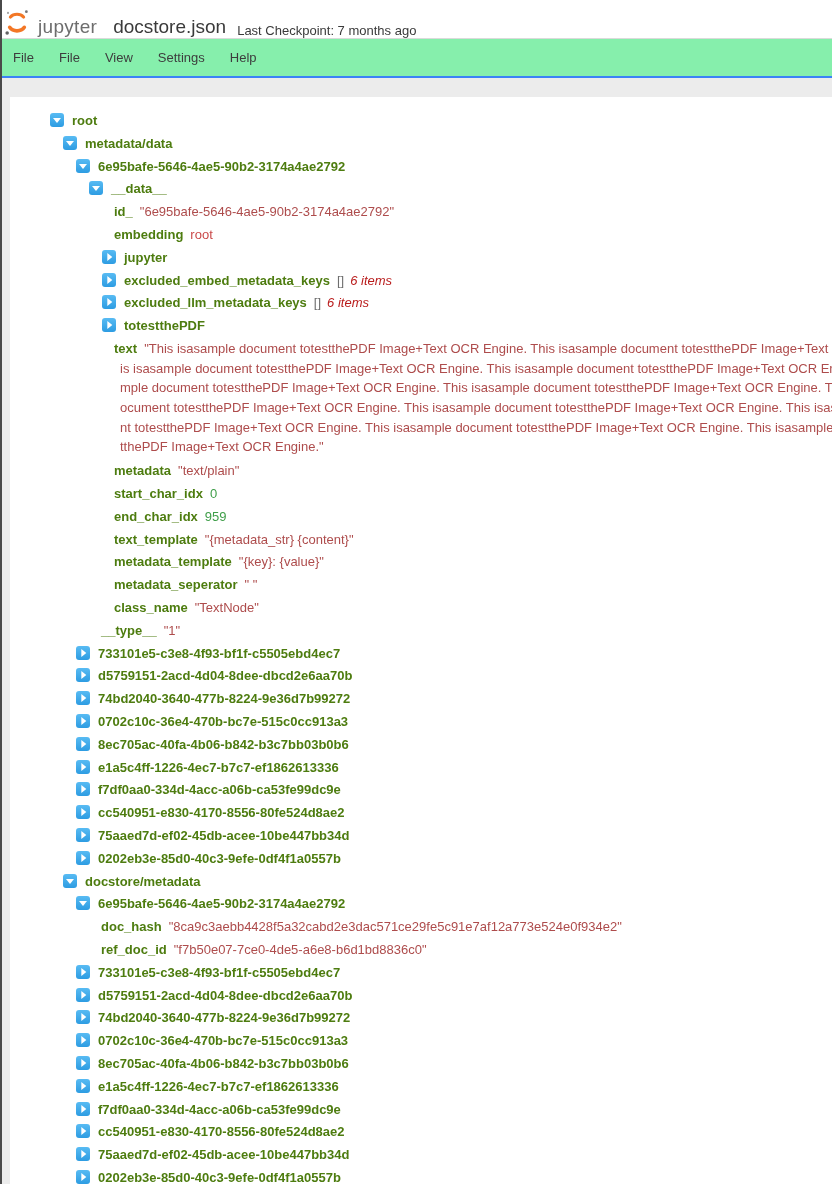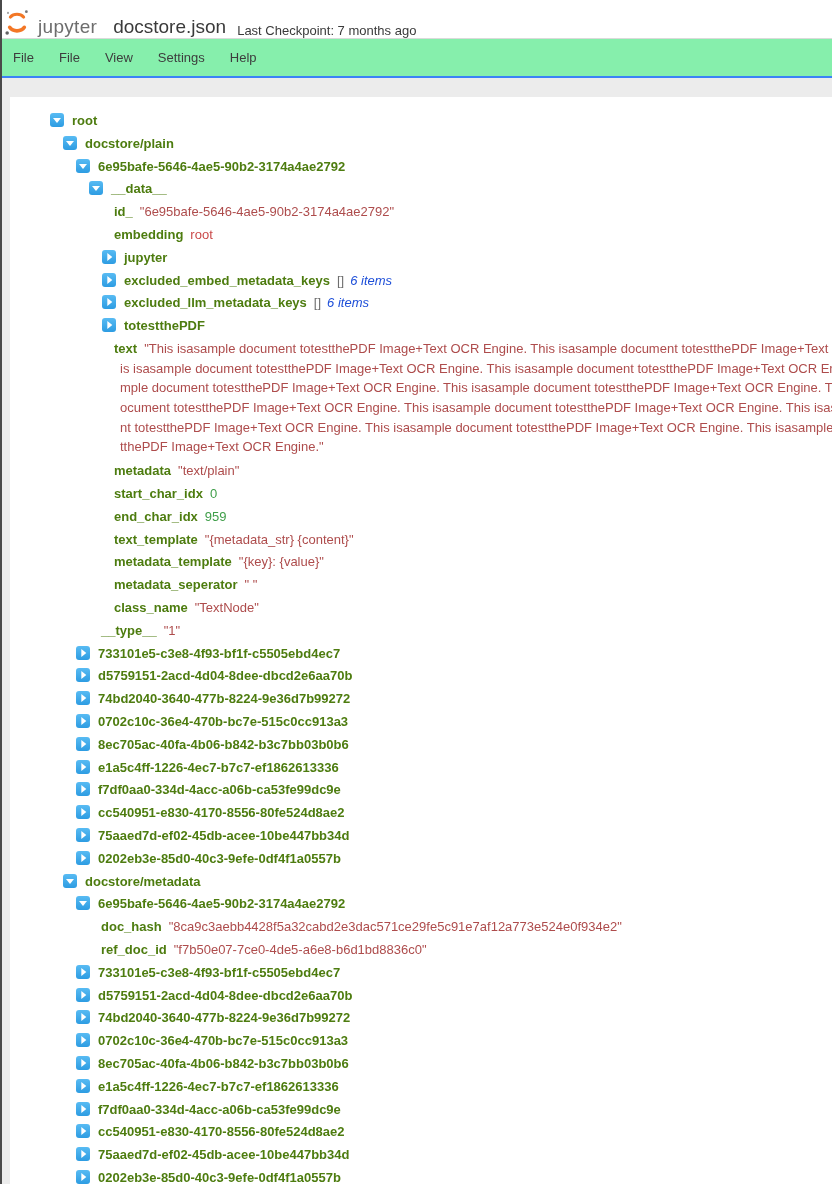--- a/index.html
+++ b/index.html
@@ -26,21 +26,21 @@
     margin-right:8px;position:relative;cursor:pointer}
   .toggle::after{content:"";position:absolute;left:50%;top:50%}
   .toggle.expanded::after{border-left:4px solid transparent;border-right:4px solid transparent;
     border-top:5px solid #fff;transform:translate(-50%,-38%)}
   .toggle.collapsed::after{border-top:4px solid transparent;border-bottom:4px solid transparent;
     border-left:5px solid #fff;transform:translate(-34%,-50%)}
   .v-string{color:#ae4c4c}
   .v-null{color:#ca4949}
   .v-number{color:#3f9e49}
   .badge-bracket{color:#6e6e6e;margin-right:6px}
-  .badge-text{color:#1d4ed8;font-style:italic}
+  .badge-text{color:#b91c1c;font-style:italic}
   .trow-text{height:auto;line-height:19.7px;white-space:normal;word-break:break-all;
     width:1190px;padding-top:1px;padding-bottom:3px}
 </style>
 </head>
 <body>
 
 <div class="header">
   <svg class="logo" viewBox="0 0 32 32">
     <path d="M9 9.6 A 8.6 7 0 0 1 23 9.6" fill="none" stroke="#F37726" stroke-width="3.4" stroke-linecap="round"></path>
     <path d="M8.2 20.6 A 9 7.6 0 0 0 23.8 20.6" fill="none" stroke="#F37726" stroke-width="3.9" stroke-linecap="round"></path>
@@ -57,21 +57,21 @@
   <span class="menu-item">File</span>
   <span class="menu-item">File</span>
   <span class="menu-item">View</span>
   <span class="menu-item">Settings</span>
   <span class="menu-item">Help</span>
 </div>
 
 <div class="panel">
   <div>
       <div class="trow" style="padding-left: 40px;"><span class="toggle expanded"></span><span class="key">root</span></div>
-      <div class="trow" style="padding-left: 53px;"><span class="toggle expanded"></span><span class="key">docstore/plain</span></div>
+      <div class="trow" style="padding-left: 53px;"><span class="toggle expanded"></span><span class="key">metadata/data</span></div>
       <div class="trow" style="padding-left: 66px;"><span class="toggle expanded"></span><span class="key">6e95bafe-5646-4ae5-90b2-3174a4ae2792</span></div>
       <div class="trow" style="padding-left: 79px;"><span class="toggle expanded"></span><span class="key">__data__</span></div>
       <div class="trow" style="padding-left: 104px;"><span class="key">id_</span><span class="v-string">"6e95bafe-5646-4ae5-90b2-3174a4ae2792"</span></div>
       <div class="trow" style="padding-left: 104px;"><span class="key">embedding</span><span class="v-null">root</span></div>
       <div class="trow" style="padding-left: 92px;"><span class="toggle collapsed"></span><span class="key">jupyter</span></div>
       <div class="trow" style="padding-left: 92px;"><span class="toggle collapsed"></span><span class="key">excluded_embed_metadata_keys</span><span class="badge-bracket">[]</span><span class="badge-text">6 items</span></div>
       <div class="trow" style="padding-left: 92px;"><span class="toggle collapsed"></span><span class="key">excluded_llm_metadata_keys</span><span class="badge-bracket">[]</span><span class="badge-text">6 items</span></div>
       <div class="trow" style="padding-left: 92px;"><span class="toggle collapsed"></span><span class="key">totestthePDF</span></div>
       <div class="trow trow-text" style="padding-left: 110px; text-indent: -6px;"><span class="key">text</span><span class="v-string">"This isasample document totestthePDF Image+Text OCR Engine. This isasample document totestthePDF Image+Text OCR Engine. This isasample document totestthePDF Image+Text OCR Engine. This isasample document totestthePDF Image+Text OCR Engine. This isasample document totestthePDF Image+Text OCR Engine. This isasample document totestthePDF Image+Text OCR Engine. This isasample document totestthePDF Image+Text OCR Engine. This isasample document totestthePDF Image+Text OCR Engine. This isasample document totestthePDF Image+Text OCR Engine. This isasample document totestthePDF Image+Text OCR Engine. This isasample document totestthePDF Image+Text OCR Engine. This isasample document totestthePDF Image+Text OCR Engine. This isasample document totestthePDF Image+Text OCR Engine. This isasample document totestthePDF Image+Text OCR Engine. This isasample document totestthePDF Image+Text OCR Engine. This isasample document totestthePDF Image+Text OCR Engine."</span></div>
       <div class="trow" style="padding-left: 104px;"><span class="key">metadata</span><span class="v-string">"text/plain"</span></div>

